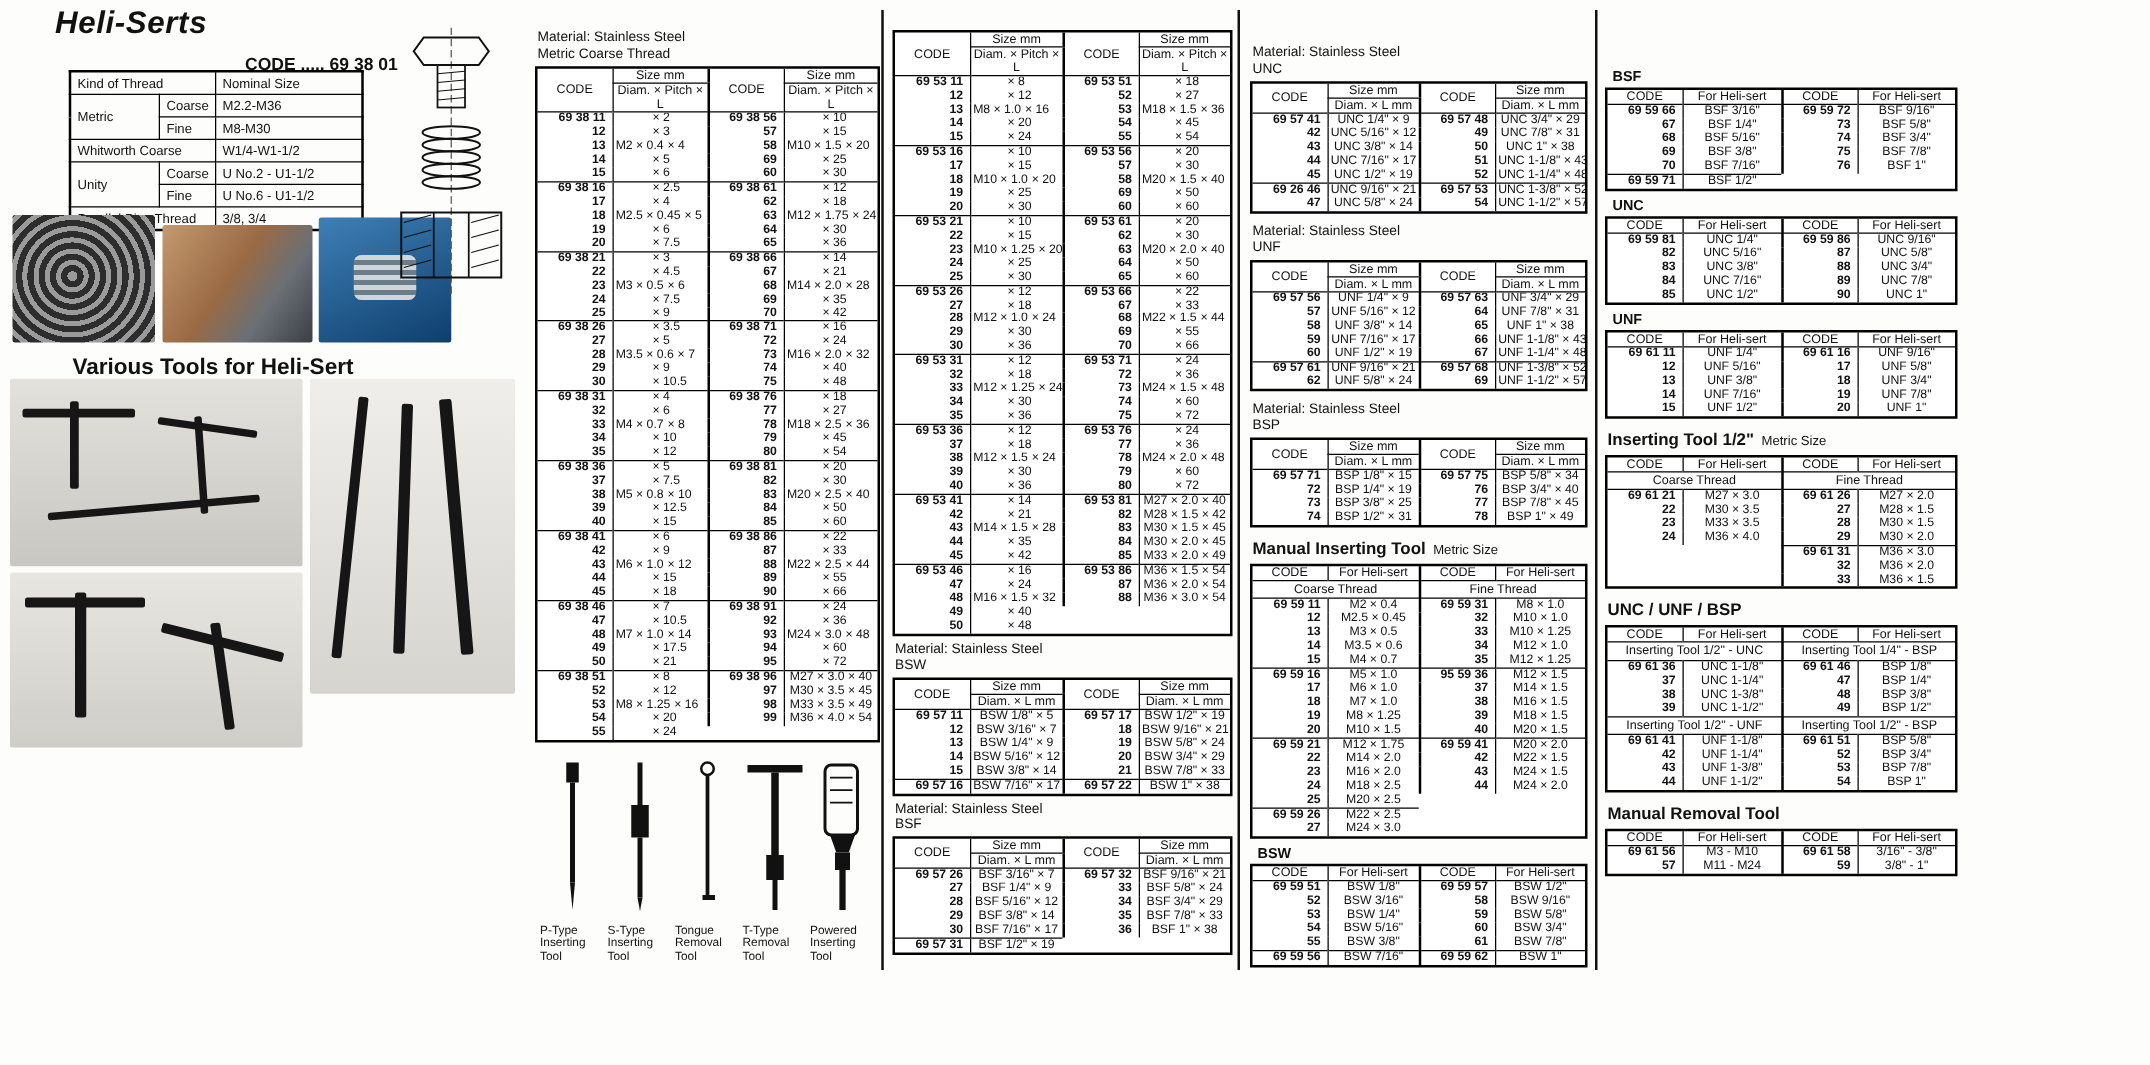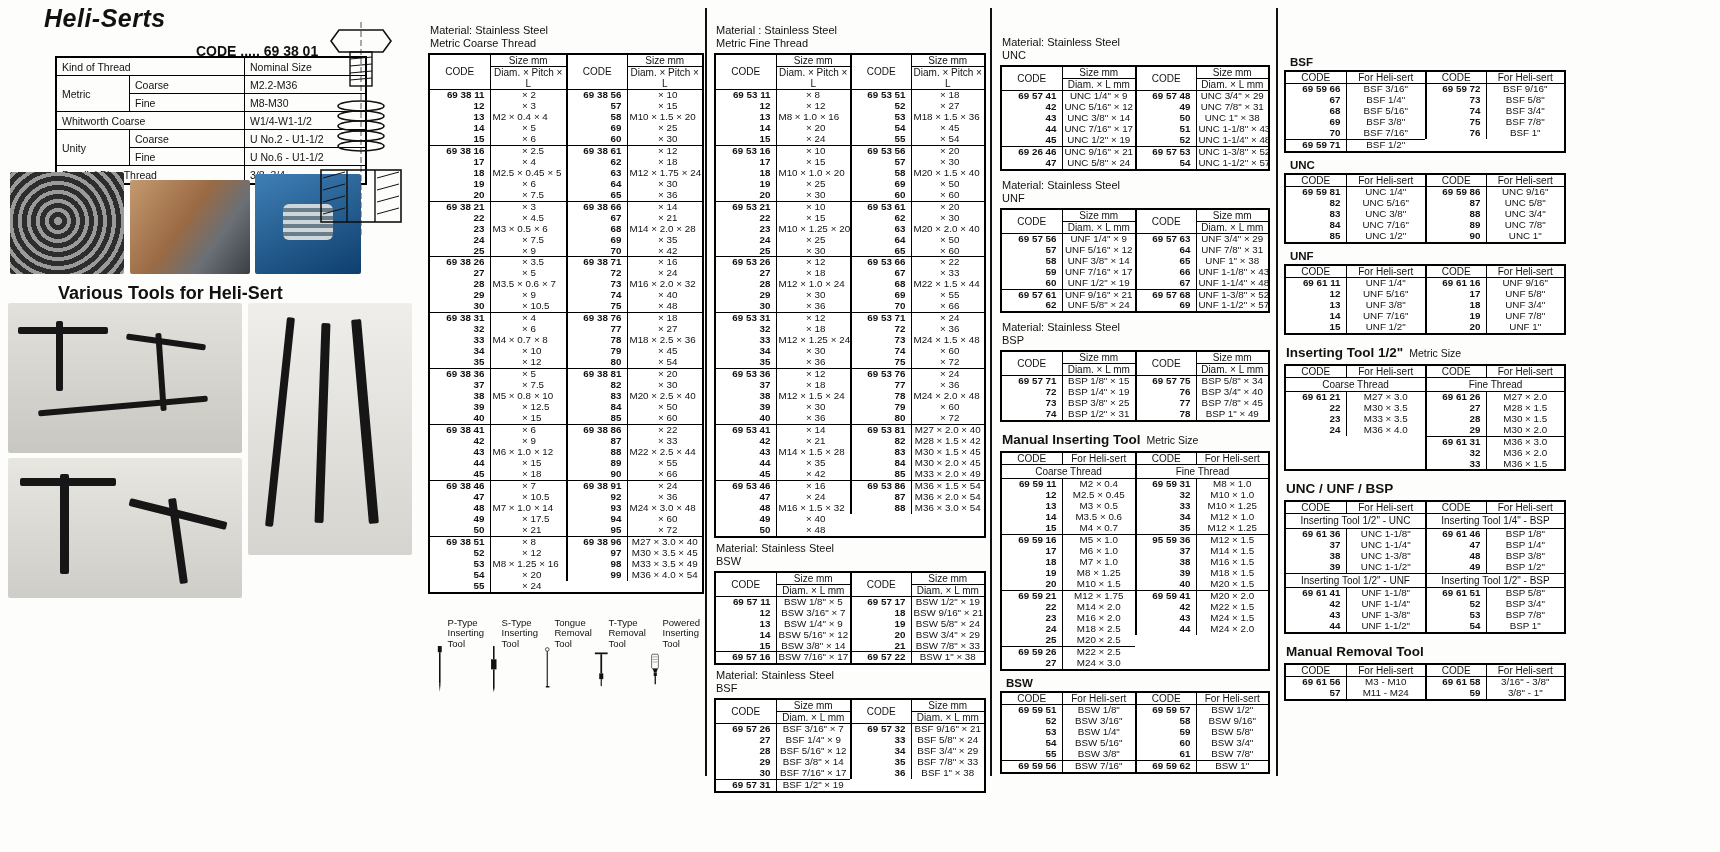--- a/index.html
+++ b/index.html
@@ -2,21 +2,21 @@
 <html><head>
 <meta charset="utf-8">
 <style>
   html,body{margin:0;padding:0;background:#e8e8e4;}
   .page{position:relative;width:1720px;height:852px;background:#fdfdfb;overflow:hidden;
         font-family:"Liberation Sans", sans-serif;color:#111;}
   .vline{position:absolute;top:8px;height:768px;width:2px;background:#111;}
   
   .title{position:absolute;left:44px;top:4px;font-size:25px;font-weight:bold;font-style:italic;letter-spacing:.5px;}
   .codelabel{position:absolute;left:196px;top:16px;font-size:14px;font-weight:bold;margin-top:27px;}
-  .kind{position:absolute;left:55px;top:56px;width:312px;border-collapse:collapse;font-size:10.5px;}
+  .kind{position:absolute;left:55px;top:56px;width:236px;border-collapse:collapse;font-size:10.5px;}
   .kind th,.kind td{border:1px solid #000;padding:1px 5px;text-align:left;font-weight:normal;height:15px;}
   .kind th{font-weight:normal;}
   .kind{border:2px solid #000;}
   .photo{position:absolute;border-radius:2px;overflow:hidden;}
   .bar{position:absolute;background:#161616;border-radius:2px;}
   .tools-heading{position:absolute;left:58px;top:283px;font-size:18px;font-weight:bold;}
   
   .colflow{position:absolute;}
   .mat{font-size:11px;line-height:1.18;margin:0 0 3px 2px;}
   .seclabel{font-size:11.5px;font-weight:bold;margin:6px 0 2px 6px;}
@@ -34,21 +34,21 @@
   .ht tbody.grp{border-top:1.2px solid #000;}
   .ht tbody.subhead{border-top:1.5px solid #000;}
   .ht tbody.subhead td{text-align:center;border-bottom:0;font-size:10px;padding:1px 0;}
   .ht td.c{font-weight:bold;text-align:right;border-right:1px solid #000;padding-right:5px;}
   .ht td.s.one{text-align:center;}
   .split{display:flex;}
   .split .des{flex:1;text-align:right;}
   .split .val{width:42px;text-align:left;padding-left:3px;}
   
   .drawings{display:flex;justify-content:space-between;margin-top:14px;padding:0 4px;}
-  .drawitem{display:flex;flex-direction:row;align-items:center;width:52px;}
+  .drawitem{display:flex;flex-direction:column;align-items:center;width:52px;}
   .drawlabel{font-size:9.5px;line-height:1.15;white-space:pre-line;text-align:left;margin-top:10px;align-self:flex-start;}
   svg{display:block;}
 </style>
 </head>
 <body>
 
 <div class="page">
 
   <div class="vline" style="left:705px"></div>
   <div class="vline" style="left:990px"></div>
@@ -1061,24 +1061,20 @@
         </svg>
         <div class="drawlabel">Powered
 Inserting
 Tool</div>
       </div>
     </div>
   </div>
 
   <div class="colflow" style="left:714px;top:24px;width:272px;">
     <div class="dense">
-        <div class="mat">
-          <div>Material : Stainless Steel</div>
-          <div>Metric Fine Thread</div>
-        </div>
         <div class="ctable">
           <table class="ht left">
             <colgroup>
               <col style="width: 60px;">
               <col>
             </colgroup>
             <thead>
               <tr>
                 <th class="hc" rowspan="2">CODE</th>
                 <th class="st">Size mm</th>

